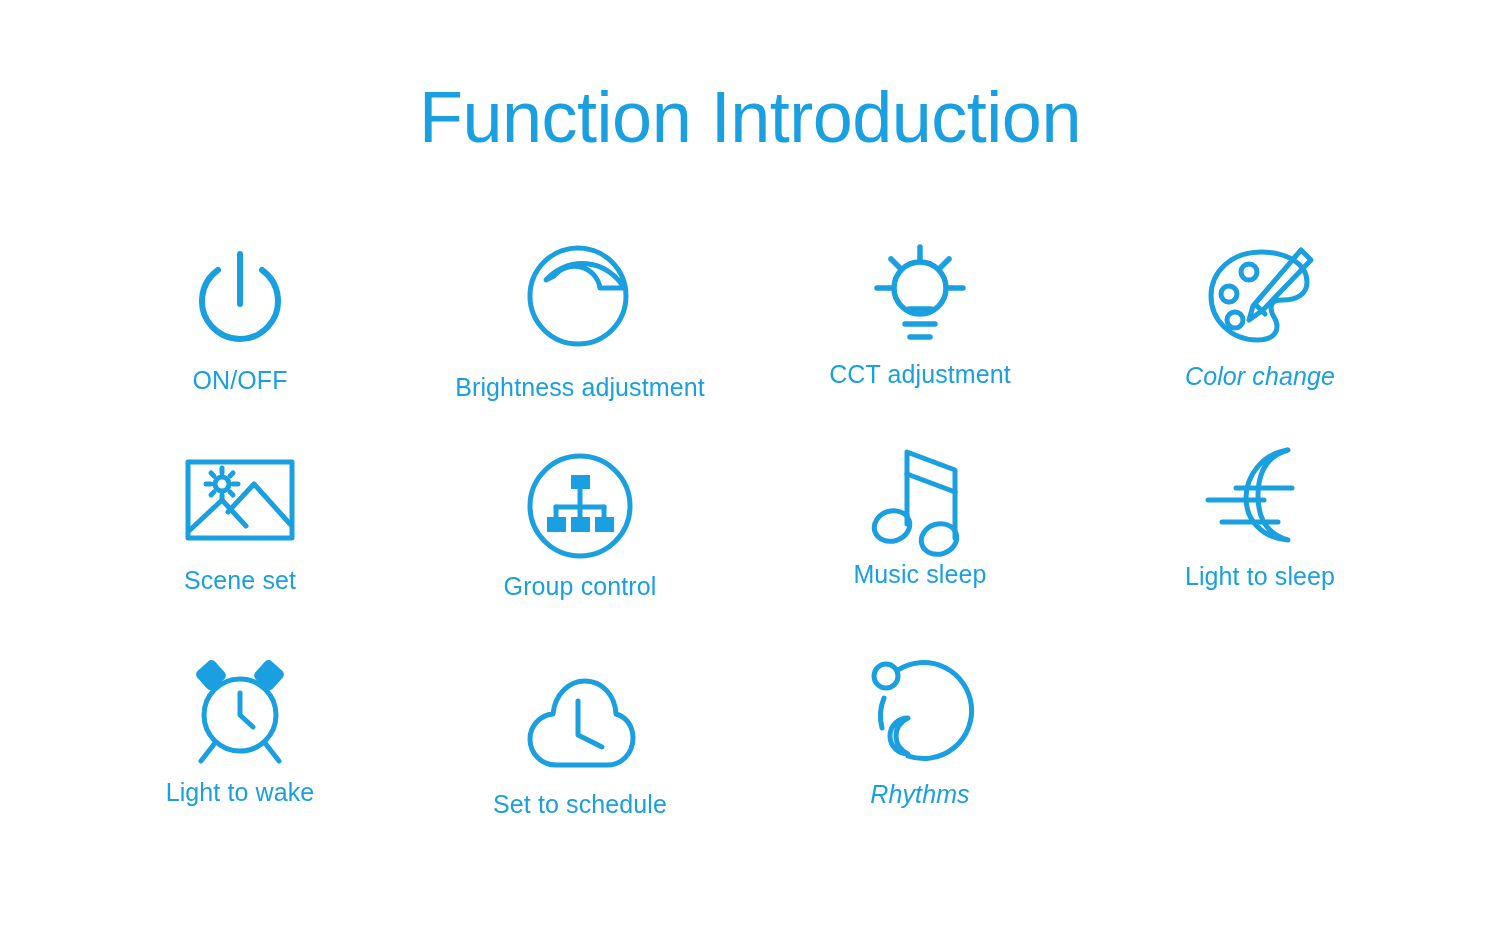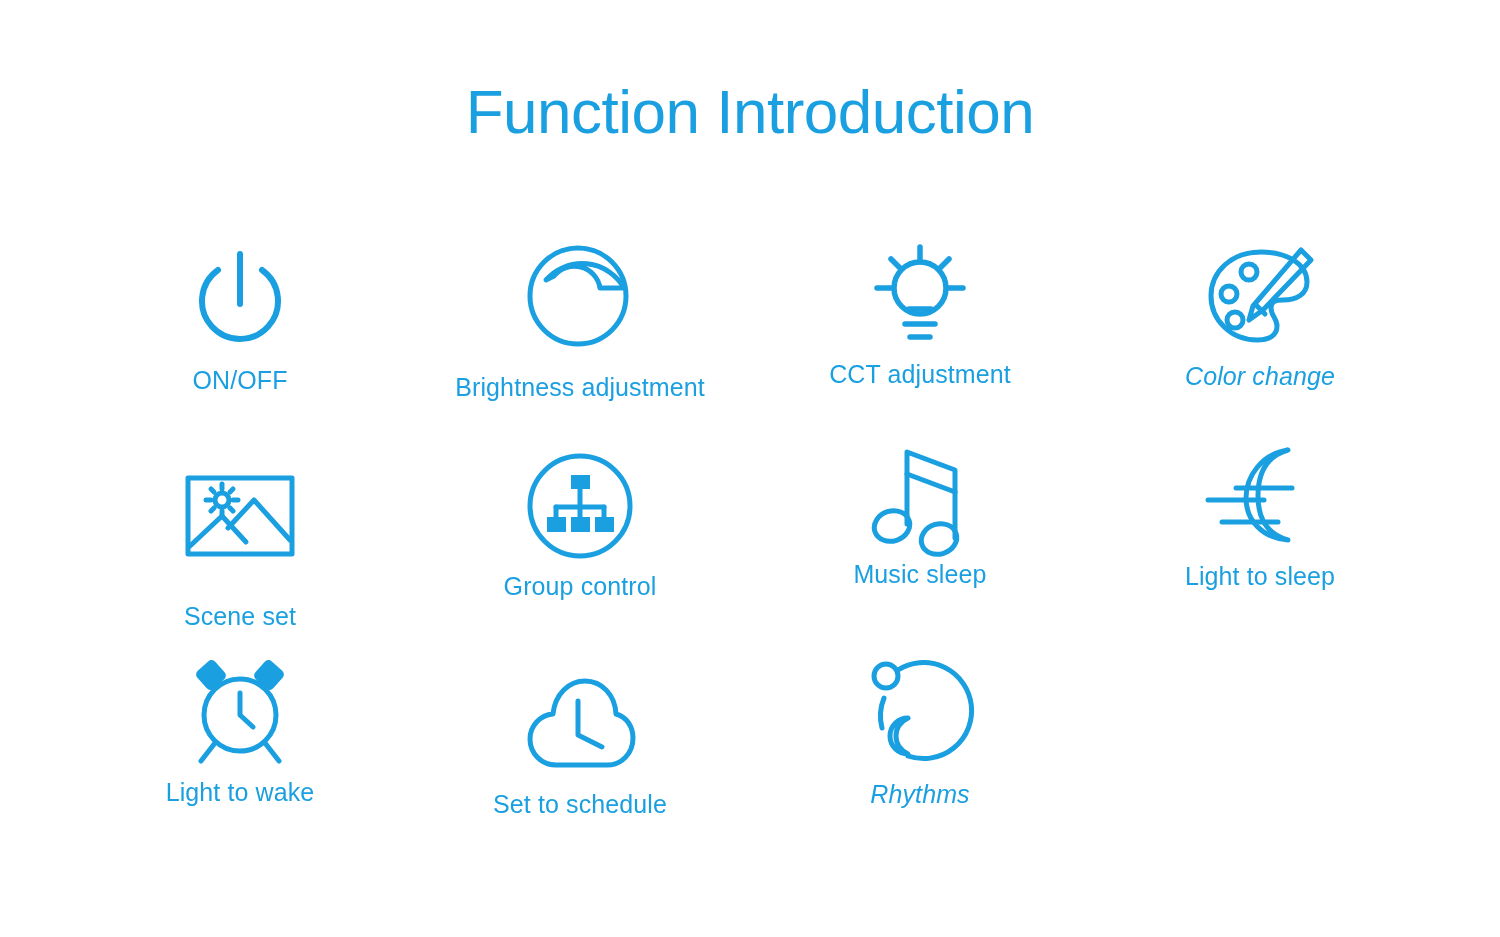--- a/index.html
+++ b/index.html
@@ -20,21 +20,21 @@
     background: #ffffff;
   }
 
   
   .page-title {
     position: absolute;
     left: 0;
     top: 78px;
     width: 1500px;
     text-align: center;
-    font-size: 62px;
+    font-size: 72px;
     font-weight: 400;
     letter-spacing: -0.5px;
     color: #1A9FE0;
     line-height: 1.1;
     white-space: nowrap;
   }
 
   
   .feature-grid {
     position: absolute;
@@ -130,21 +130,21 @@
           <circle cx="44" cy="28" r="8"></circle>
           <circle cx="24" cy="50" r="8"></circle>
           <circle cx="30" cy="76" r="8"></circle>
           <path d="M96 6 L106 16 L58 66 L44 76 L48 62 Z"></path>
           <line x1="52" y1="62" x2="60" y2="70"></line>
         </svg>
       </div>
       <div class="feature-label">Color change</div>
     </div>
 
-    <div class="feature-cell" style="left:0px; top:226px;gap:20px;">
+    <div class="feature-cell" style="left:0px; top:210px;">
       <div class="icon-box">
         <svg width="116" height="92" viewBox="0 0 116 92" fill="none" stroke="#1A9FE0" stroke-width="5" stroke-linecap="round" stroke-linejoin="round">
           <rect x="6" y="8" width="104" height="76"></rect>
           <circle cx="40" cy="30" r="7"></circle>
           <line x1="40" y1="14" x2="40" y2="19"></line>
           <line x1="40" y1="41" x2="40" y2="46"></line>
           <line x1="24" y1="30" x2="29" y2="30"></line>
           <line x1="51" y1="30" x2="56" y2="30"></line>
           <line x1="29" y1="19" x2="32" y2="22"></line>
           <line x1="48" y1="38" x2="51" y2="41"></line>

